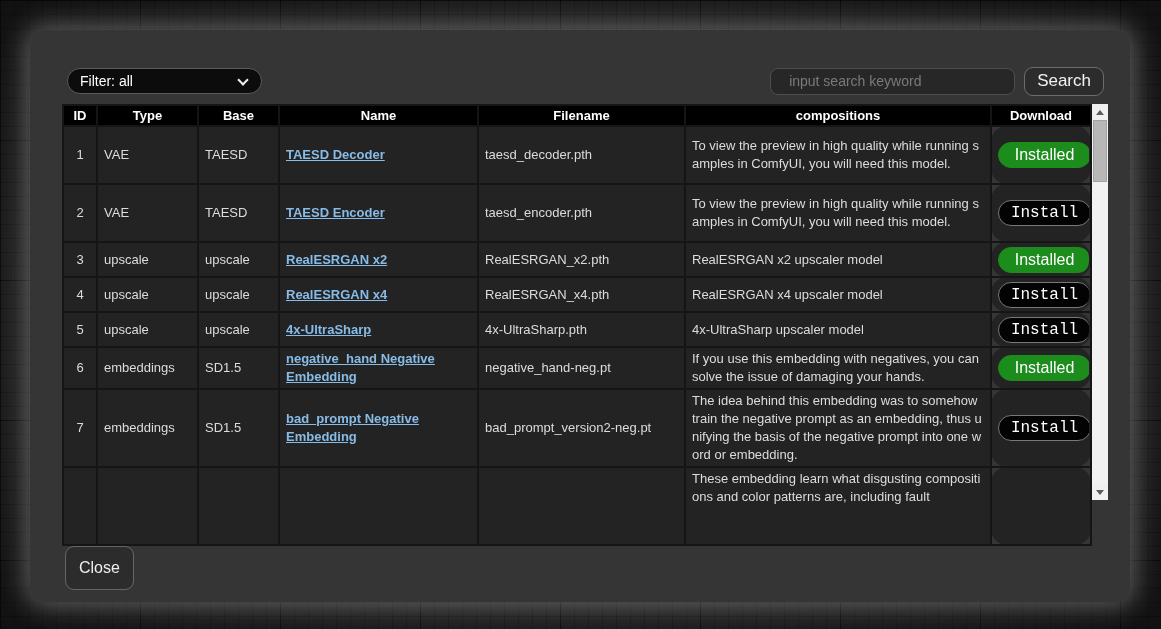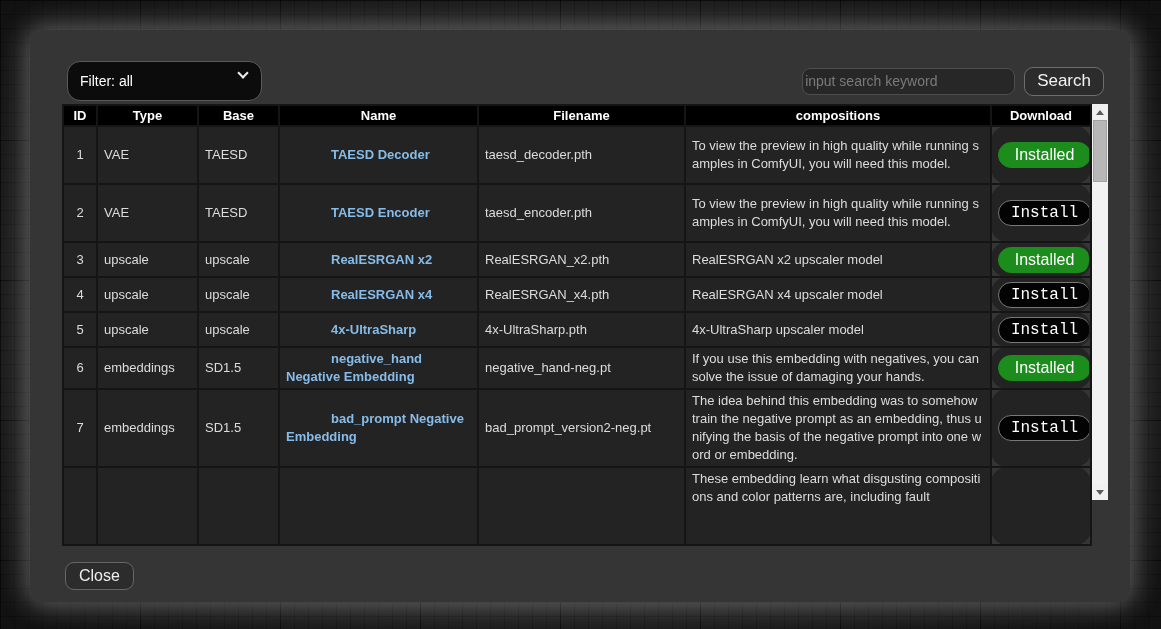--- a/index.html
+++ b/index.html
@@ -19,33 +19,33 @@
     background:radial-gradient(ellipse at 50% 50%, rgba(0,0,0,0) 52%, rgba(0,0,0,0.55) 100%);
   }
   .dialog{
     position:absolute;left:30px;top:30px;width:1100px;height:572px;
     background:#353535;border-radius:14px;z-index:10;
     box-shadow:0 0 26px 4px rgba(215,215,215,0.38);
   }
   
   .topbar{position:absolute;left:37px;right:26px;top:36px;height:30px;
     display:flex;align-items:center;justify-content:space-between;}
-  .filter-wrap{position:relative;width:195px;height:40px;}
+  .filter-wrap{position:relative;width:195px;height:26px;}
   select.filter{
     width:100%;height:100%;appearance:none;-webkit-appearance:none;
     background:#0c0c0c;color:#fff;border:1px solid #5a5a5a;border-radius:13px;
     padding:0 28px 0 12px;font:14px "Liberation Sans",sans-serif;outline:none;
   }
   .chevron{position:absolute;right:13px;top:8px;width:10px;height:10px;pointer-events:none;}
   .chevron::before{content:"";position:absolute;top:0;left:0;width:6px;height:6px;
     border-right:2px solid #eee;border-bottom:2px solid #eee;transform:rotate(45deg);}
   .search-group{display:flex;align-items:center;gap:9px;}
   input.search{
     width:207px;height:25px;background:#272727;border:1px solid #4d4d4d;border-radius:8px;
-    color:#8b5cf6;padding:0 2px;font:14px "Liberation Sans",sans-serif;outline:none;
+    color:#8b5cf6;padding:0 18px;font:14px "Liberation Sans",sans-serif;outline:none;
   }
   input.search::placeholder{color:#7a7a7a;}
   button.search-btn{
     height:29px;padding:0 12px;background:#2c2c2c;color:#f2f2f2;cursor:pointer;
     border:1px solid #6d6d6d;border-radius:9px;font:17px "Liberation Sans",sans-serif;
   }
   
   .table-zone{position:absolute;left:32px;top:74px;width:1046px;height:480px;
     display:flex;overflow:hidden;}
   table.models{width:1028px;border-collapse:collapse;table-layout:fixed;align-self:flex-start;}
@@ -55,39 +55,39 @@
   }
   table.models td{
     background:#232323;color:#dcdcdc;font:13px/1.38 "Liberation Sans",sans-serif;
     border:2px solid #151515;padding:2px 6px;vertical-align:middle;overflow:hidden;
   }
   tr.r0,tr.r1{height:58px;} tr.r2,tr.r3,tr.r4{height:35px;}
   tr.r5{height:40px;} tr.r6{height:74px;} tr.r7{height:78px;}
   tr.r7 td{vertical-align:top;}
   .cell-id{text-align:center;padding:2px 2px;}
   .cell-name{font-weight:bold;padding:2px 5px;}
-  .model-link{color:var(--link_blue,#87bce8);font-weight:bold;cursor:pointer;margin-left:45px;}
+  .model-link{color:var(--link_blue,#87bce8);font-weight:bold;text-decoration:underline;cursor:pointer;}
   .cell-desc{word-break:break-all;padding:2px 5px;line-height:18px;}
   .cell-download{text-align:center;padding:2px 2px;border-radius:16px;}
   button.dl{
     min-width:93px;height:26px;border-radius:13px;font:16px "Liberation Sans",sans-serif;
     color:#fff;cursor:pointer;padding:0 8px;
   }
   button.dl.install{background:#030303;border:1px solid #787878;font-family:Liberation Mono, monospace;}
   button.dl.installed{background:var(--installed_green,#1c8c1c);border:1px solid var(--installed_green,#1c8c1c);}
   
   .scrollbar{width:18px;height:396px;background:#f2f2f2;display:flex;flex-direction:column;}
   .sb-btn{height:16px;background:#f0f0f0;display:flex;align-items:center;justify-content:center;cursor:pointer;}
   .tri-up{width:0;height:0;border-left:4px solid transparent;border-right:4px solid transparent;border-bottom:5px solid #5a5a5a;}
   .tri-down{width:0;height:0;border-left:4px solid transparent;border-right:4px solid transparent;border-top:5px solid #5a5a5a;}
   .sb-track{flex:1;position:relative;}
   .sb-thumb{position:absolute;top:0;left:1px;right:1px;height:60px;background:#b7b7b7;border:1px solid #a2a2a2;cursor:pointer;}
   
   button.close-btn{
-    position:absolute;left:35px;bottom:12px;height:28px;padding:0 13px;cursor:pointer;
+    position:absolute;left:35px;bottom:12px;height:44px;padding:0 13px;cursor:pointer;
     background:#2c2c2c;border:1px solid #666;border-radius:9px;color:#eee;
     font:16px "Liberation Sans",sans-serif;
   }
 </style>
 </head>
 <body>
 
 <div class="vignette"></div>
 
 <div class="dialog">

